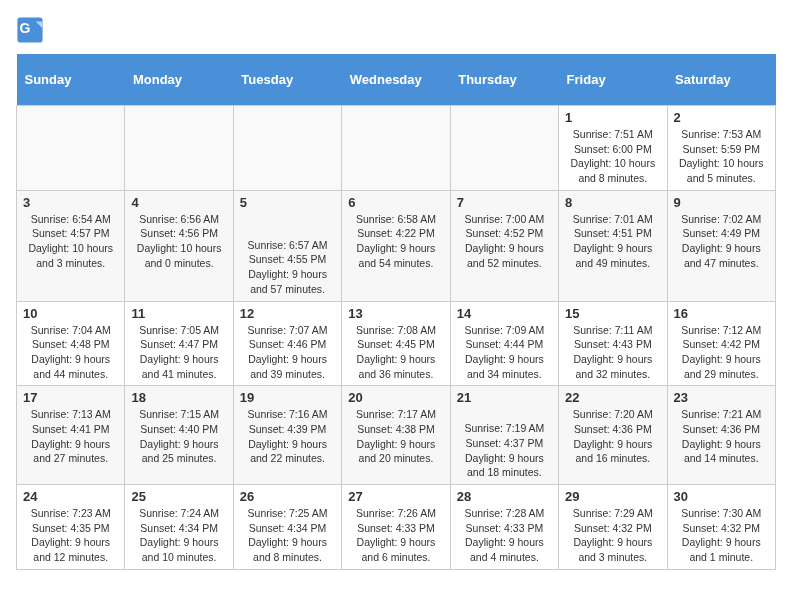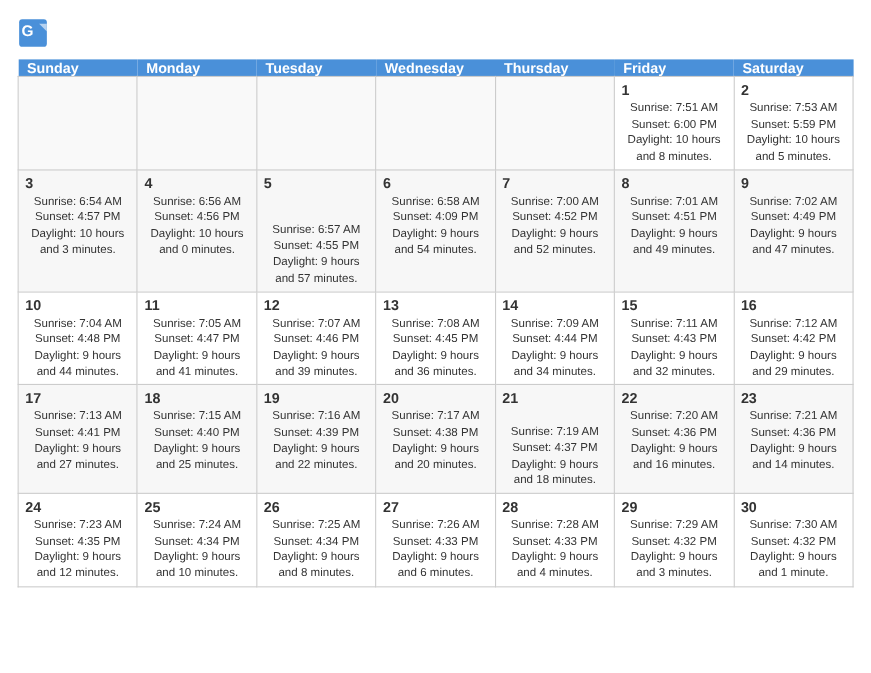--- a/index.html
+++ b/index.html
@@ -49,21 +49,21 @@
     }
     table {
       width: 100%;
       border-collapse: collapse;
       table-layout: fixed;
     }
     th {
       background-color: #4a90d9;
       color: white;
       text-align: left;
-      padding: 0 8px;
+      padding: 18px 8px;
       font-size: 13px;
       font-weight: bold;
     }
     td {
       border: 1px solid #ccc;
       vertical-align: top;
       padding: 4px 6px;
       font-size: 11px;
       color: #333;
       height: 80px;
@@ -164,21 +164,21 @@
         <td>
           <span class="day-num">5</span>
           <div class="day-info" style="white-space: pre-line; margin-top: 28px;">Sunrise: 6:57 AM
 Sunset: 4:55 PM
 Daylight: 9 hours
 and 57 minutes.</div>
         </td>
         <td>
           <span class="day-num">6</span>
           <div class="day-info" style="white-space: pre-line;">Sunrise: 6:58 AM
-Sunset: 4:09 PM
+Sunset: 4:22 PM
 Daylight: 9 hours
 and 54 minutes.</div>
         </td>
         <td>
           <span class="day-num">7</span>
           <div class="day-info" style="white-space: pre-line;">Sunrise: 7:00 AM
 Sunset: 4:52 PM
 Daylight: 9 hours
 and 52 minutes.</div>
         </td>

